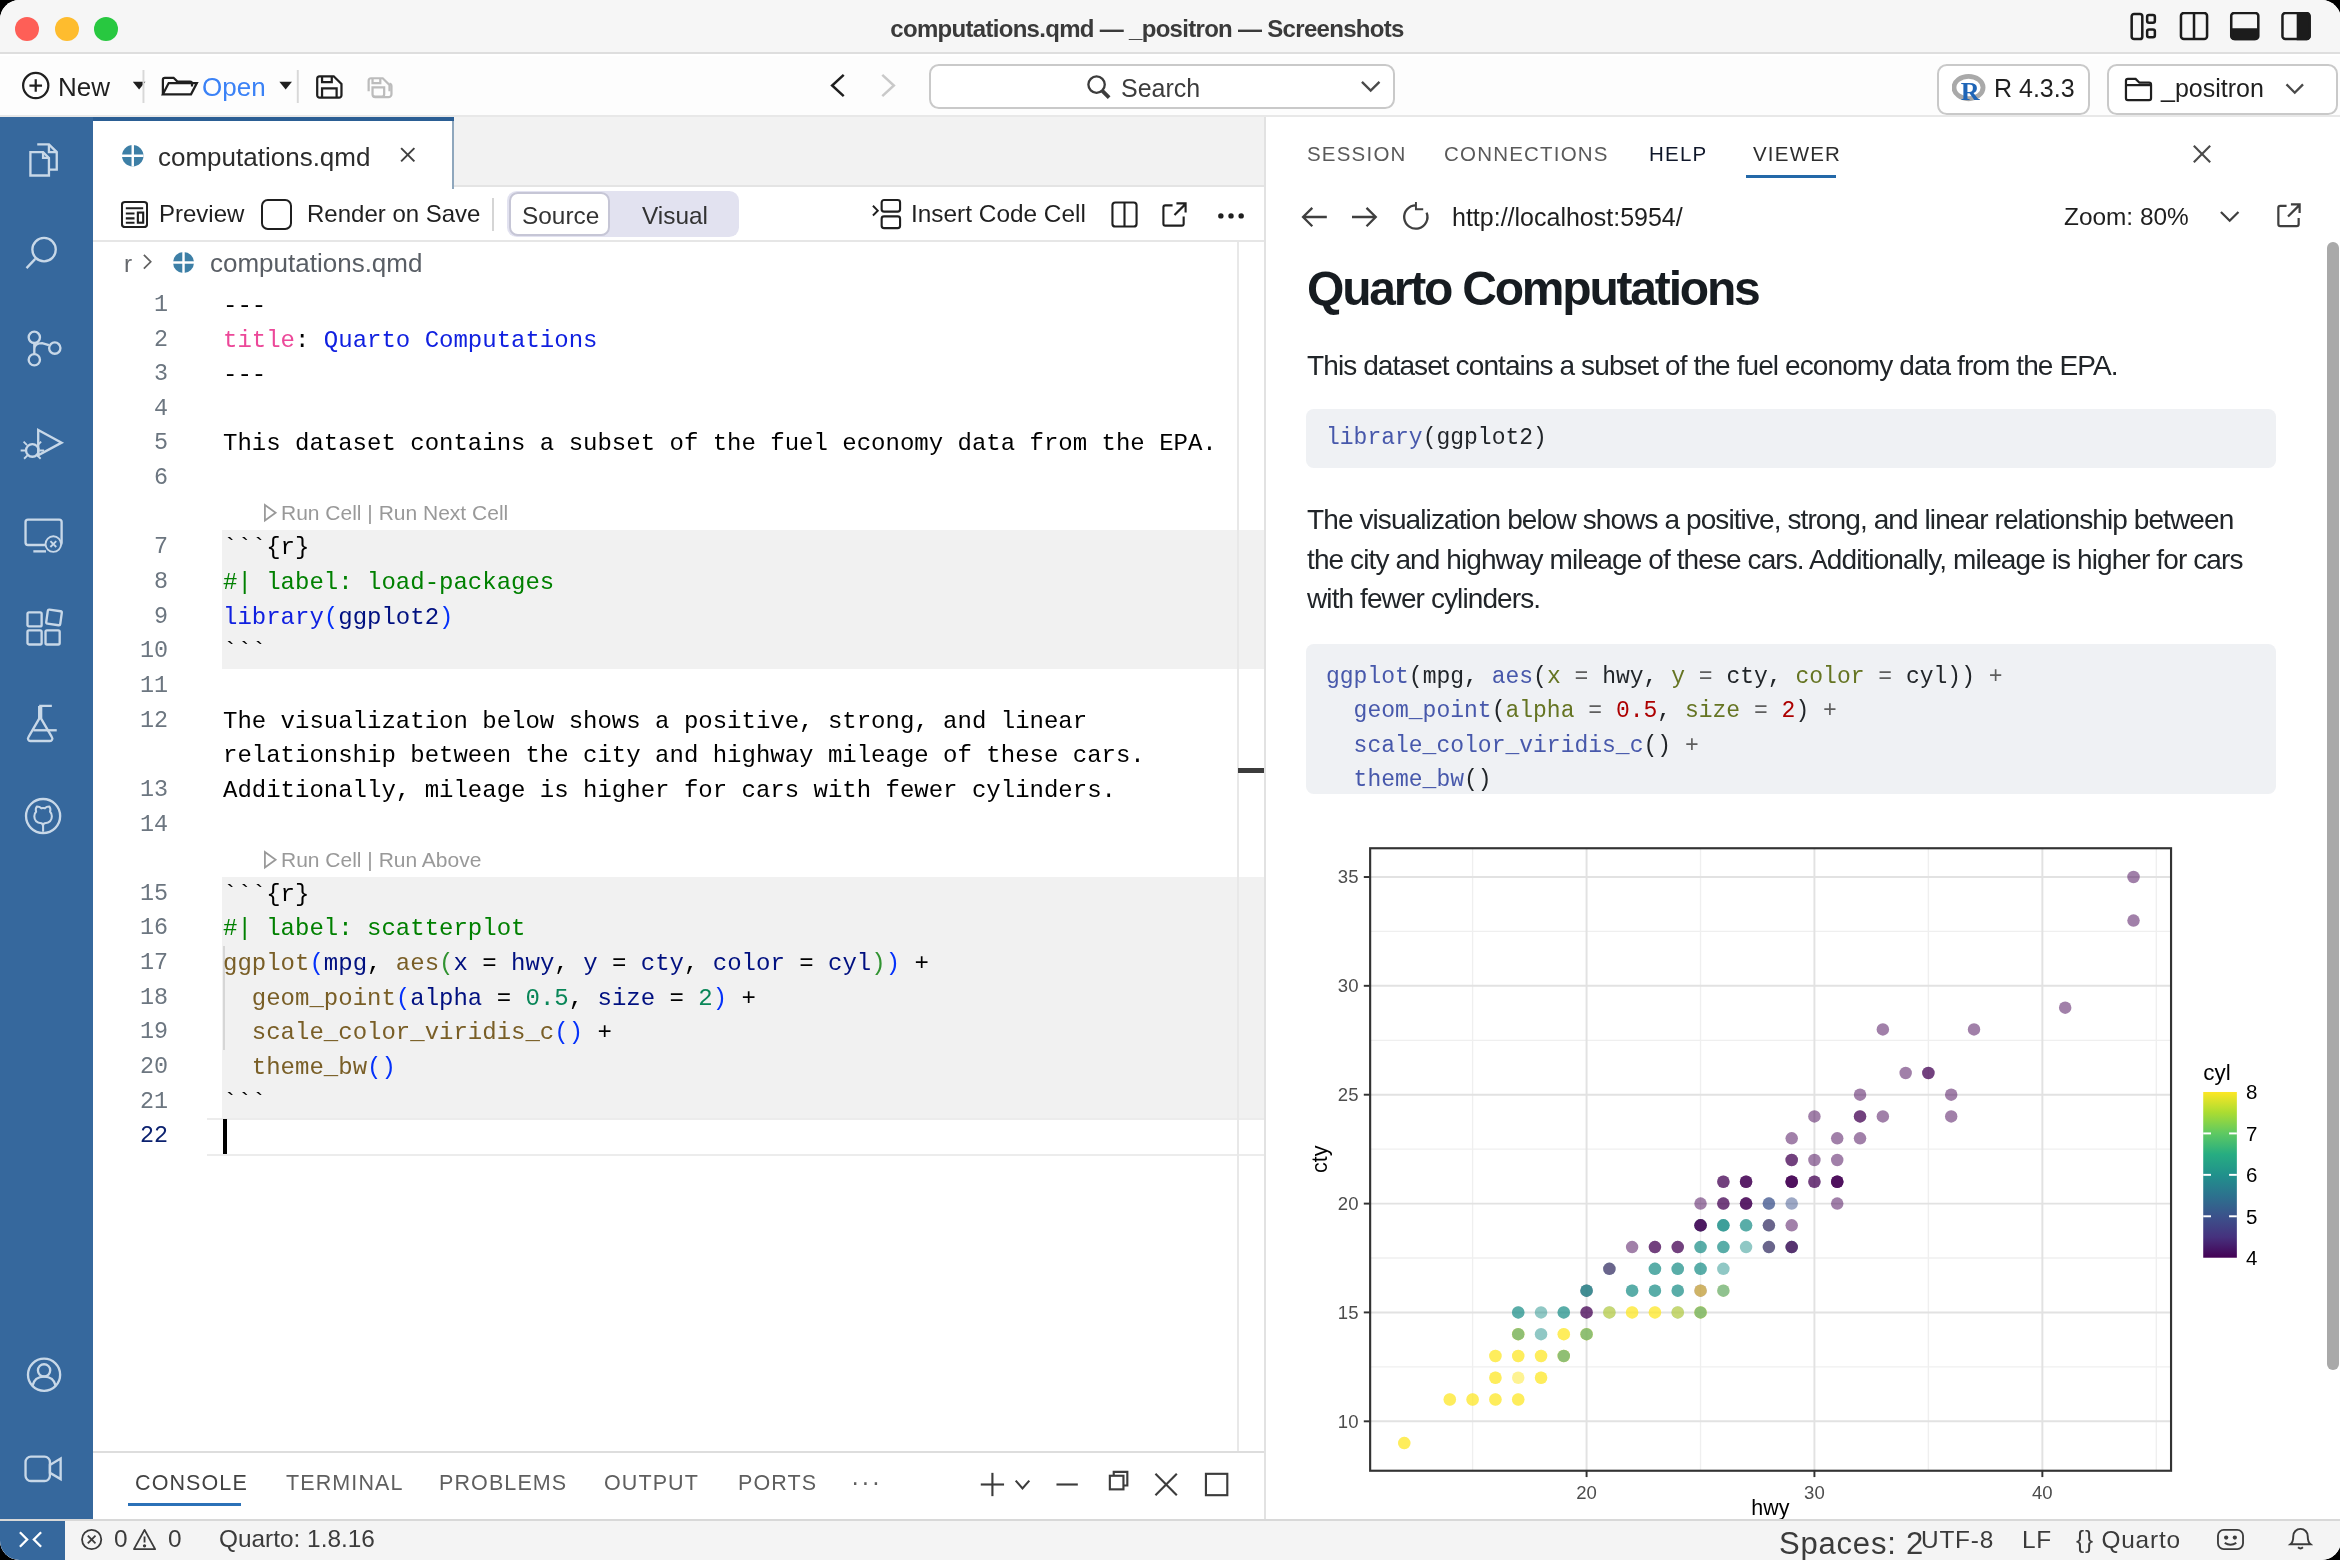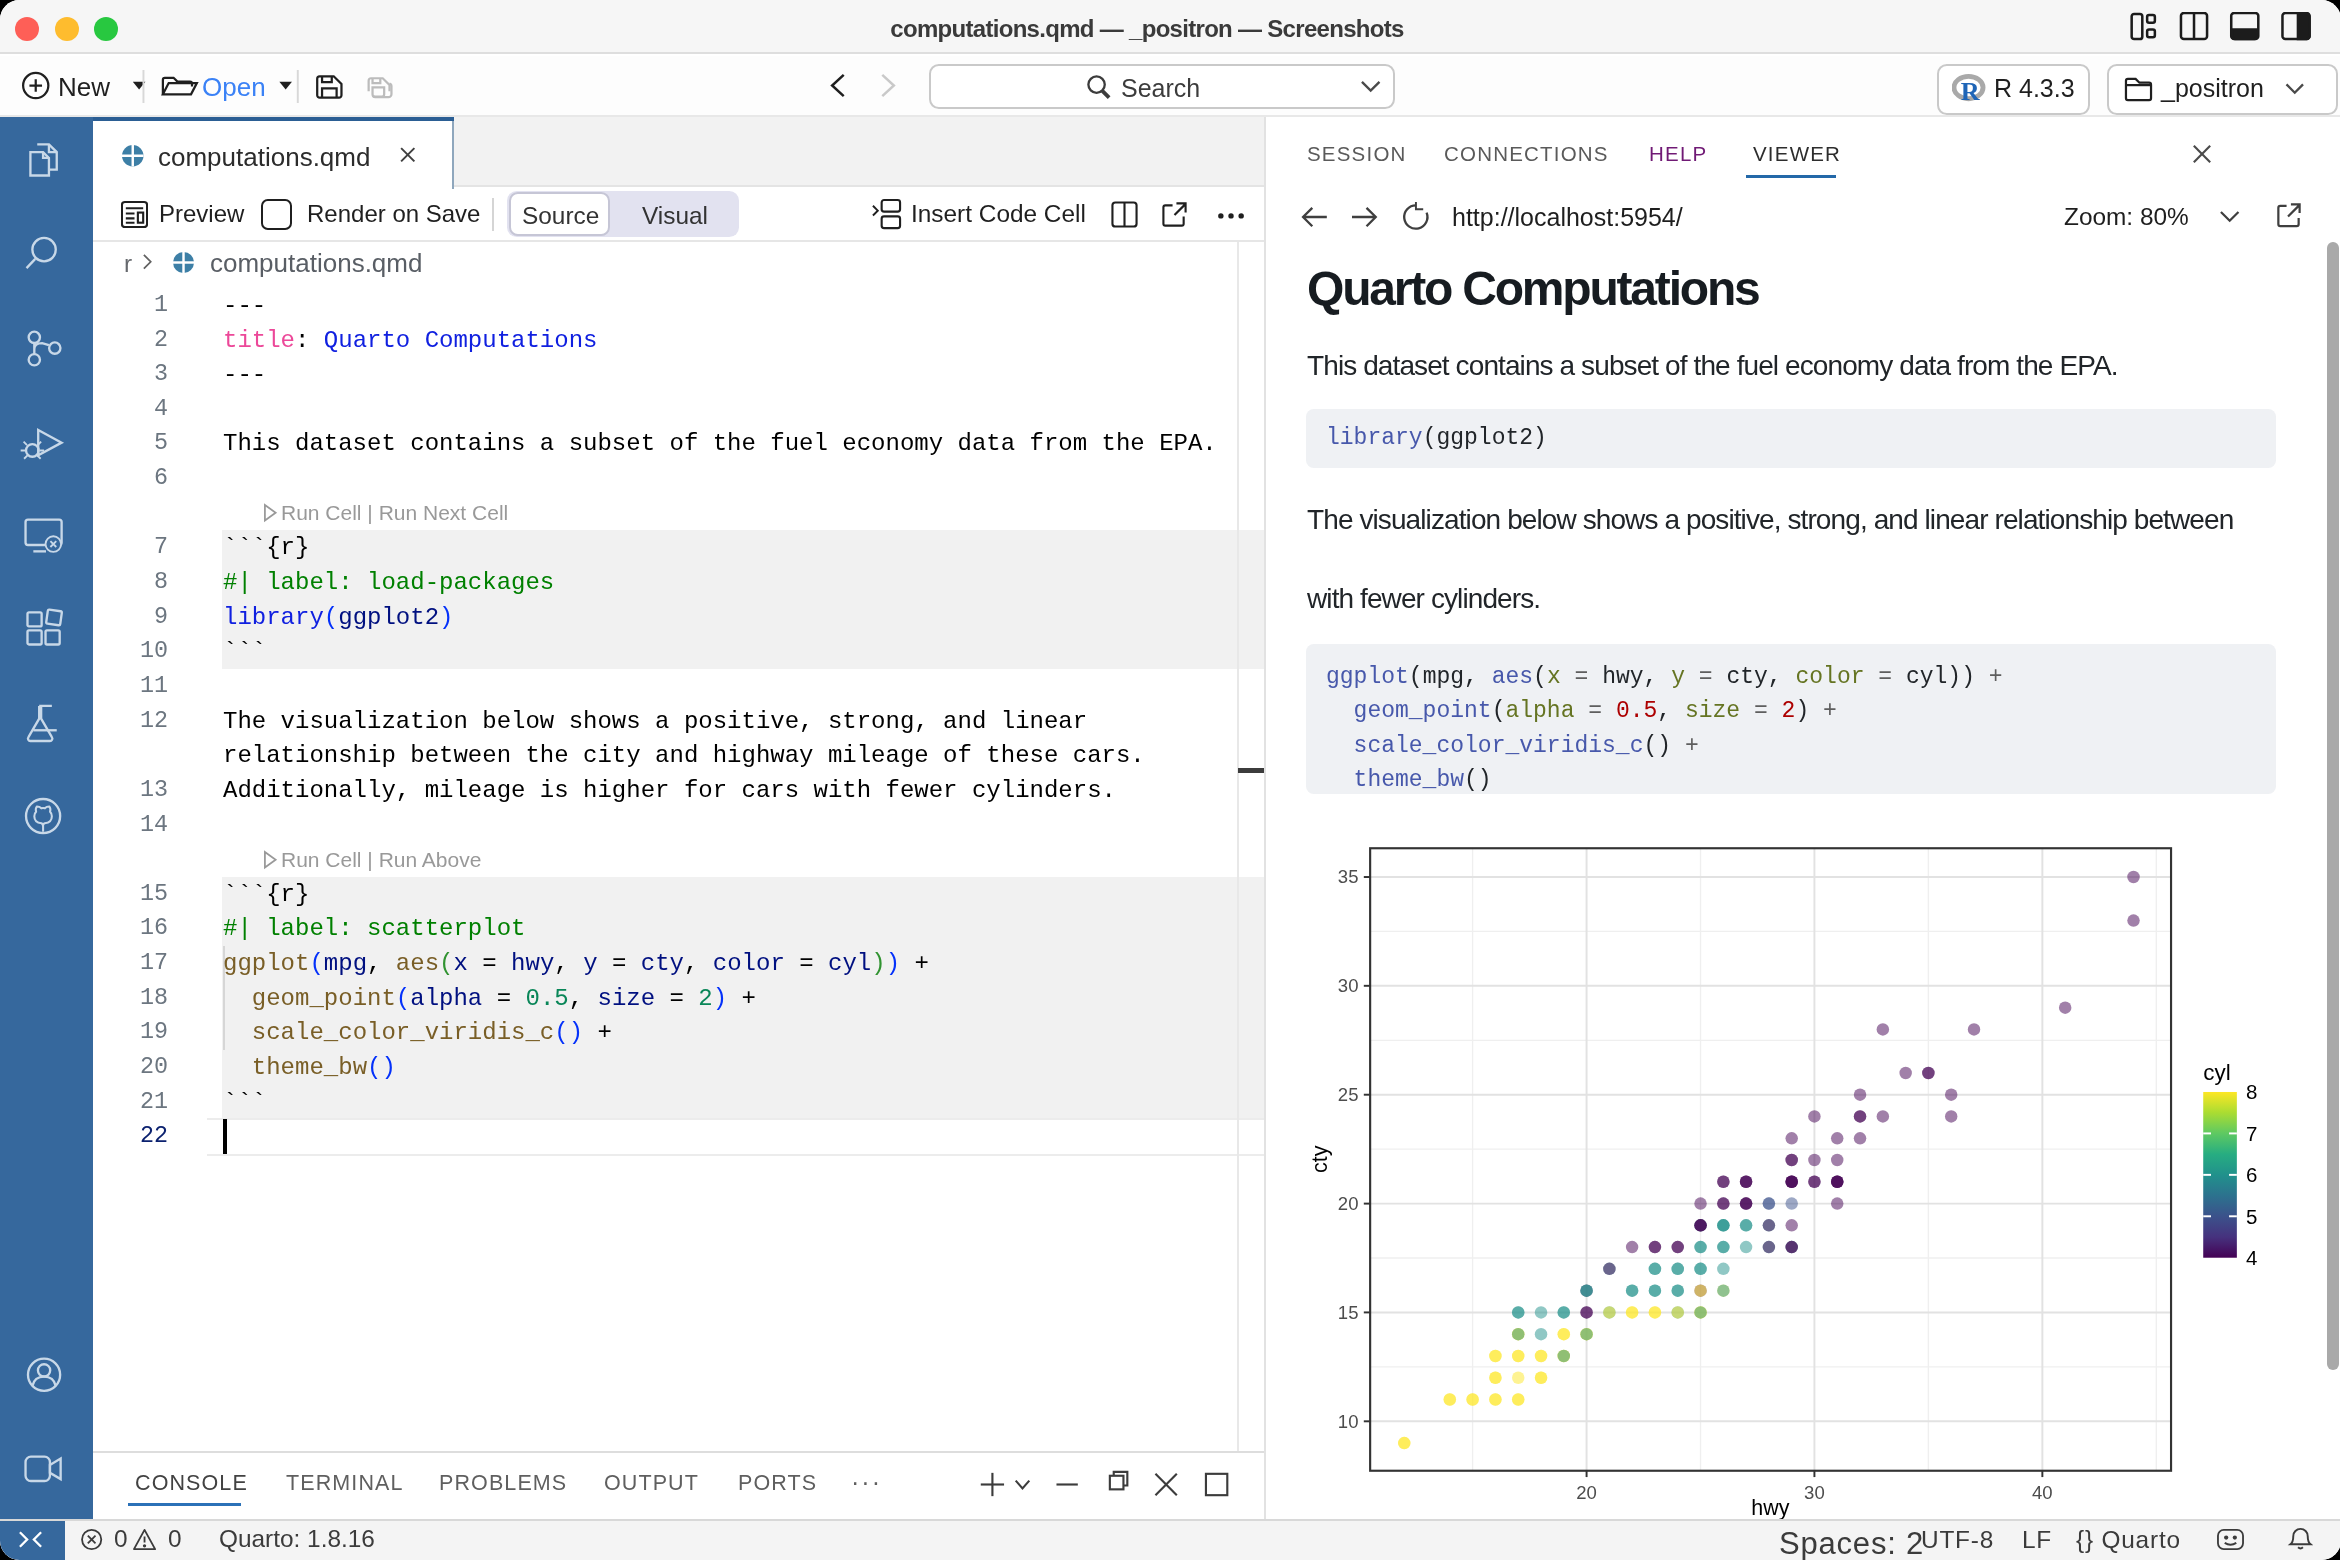--- a/index.html
+++ b/index.html
@@ -314,21 +314,21 @@
       <circle cx="19.5" cy="12" r="2.2" fill="#3b3b3b" stroke="none"></circle>
       <path d="M9 17.5 q6 4 12 0"></path>
     </svg>
 <svg class="abs" style="left:2287px;top:1525px" width="27" height="29" viewBox="0 0 28 30" fill="none" stroke="#3b3b3b" stroke-width="2">
 <path d="M14 4 a7.5 7.5 0 0 1 7.5 7.5 q0 6 3 8.5 h-21 q3 -2.5 3 -8.5 a7.5 7.5 0 0 1 7.5 -7.5 z"></path>
       <path d="M11.5 23 q2.5 2.5 5 0"></path>
     </svg>
 <div class="abs" style="left:1266px;top:117px;width:1075px;height:1402px;background:#fff"></div>
 <div class="abs" style="left:1307px;top:142px;font-size:20.5px;letter-spacing:1.2px;color:#5a5a5a">SESSION</div>
 <div class="abs" style="left:1444px;top:142px;font-size:20.5px;letter-spacing:1.2px;color:#5a5a5a">CONNECTIONS</div>
-<div class="abs" style="left:1649px;top:142px;font-size:20.5px;letter-spacing:1.2px;color:#701a75">HELP</div>
+<div class="abs" style="left:1649px;top:142px;font-size:20.5px;letter-spacing:1.2px;color:#0f172a">HELP</div>
 <div class="abs" style="left:1753px;top:142px;font-size:20.5px;letter-spacing:1.2px;color:#2d2d2d">VIEWER</div>
 <div class="abs" style="left:1746px;top:175px;width:90px;height:3.4px;background:#2368a8"></div>
 <svg class="abs" style="left:2189px;top:141px" width="26" height="26" viewBox="0 0 27 27" stroke="#4a4a4a" stroke-width="2.2">
 <line x1="5" y1="5" x2="22" y2="22"></line>
       <line x1="22" y1="5" x2="5" y2="22"></line>
     </svg>
 <svg class="abs" style="left:1299px;top:202px" width="137" height="31" viewBox="0 0 140 32" fill="none" stroke="#3f3f3f" stroke-width="2.4">
 <path d="M28 15.5 H4 M13 6 L3.5 15.5 L13 25"></path>
 <g transform="translate(52,0)">
         <path d="M2 15.5 H26 M17 6 L26.5 15.5 L17 25"></path>
@@ -346,20 +346,21 @@
 <svg class="abs" style="left:2274px;top:201px" width="29" height="29" viewBox="0 0 30 30" fill="none" stroke="#3f3f3f" stroke-width="2.3">
 <path d="M13 5 h-6.5 a2 2 0 0 0 -2 2 v17 a2 2 0 0 0 2 2 h17 a2 2 0 0 0 2 -2 v-6.5"></path>
 <path d="M17.5 3.5 h9 v9 M26 4.5 l-11.5 11.5"></path>
     </svg>
 <div class="abs" style="left:2327px;top:242px;width:11.7px;height:1128px;background:#a9a9a9;border-radius:5.9px"></div>
 <div class="abs" style="left:1307px;top:261px;font-size:48px;font-weight:bold;letter-spacing:-2.2px;color:#171c21">Quarto Computations</div>
 <div class="abs" style="left:1307px;top:350px;font-size:28px;color:#212529;letter-spacing:-0.9px">This dataset contains a subset of the fuel economy data from the EPA.</div>
 <div class="abs" style="left:1306px;top:409px;width:970px;height:59px;background:#eff1f4;border-radius:7.8px"></div>
 <div class="abs mono" style="left:1326px;top:425px;font-size:23px;white-space:pre"><span style="color:#4758ab">library</span><span style="color:#212529">(ggplot2)</span></div>
 <div class="abs" style="left:1307px;top:504px;font-size:28px;color:#212529;letter-spacing:-0.9px">The visualization below shows a positive, strong, and linear relationship between</div>
+<div class="abs" style="left:1307px;top:544px;font-size:28px;color:#212529;letter-spacing:-0.9px">the city and highway mileage of these cars. Additionally, mileage is higher for cars</div>
 <div class="abs" style="left:1307px;top:583px;font-size:28px;color:#212529;letter-spacing:-0.9px">with fewer cylinders.</div>
 <div class="abs" style="left:1306px;top:644px;width:970px;height:150px;background:#eff1f4;border-radius:7.8px"></div>
 <div class="abs mono" style="left:1326px;top:664px;font-size:23px;white-space:pre"><span style="color:#4758ab">ggplot</span><span style="color:#212529">(</span><span style="color:#212529">mpg</span><span style="color:#212529">,&nbsp;</span><span style="color:#4758ab">aes</span><span style="color:#212529">(</span><span style="color:#657422">x</span><span style="color:#212529">&nbsp;</span><span style="color:#5e5e5e">=</span><span style="color:#212529">&nbsp;</span><span style="color:#212529">hwy</span><span style="color:#212529">,&nbsp;</span><span style="color:#657422">y</span><span style="color:#212529">&nbsp;</span><span style="color:#5e5e5e">=</span><span style="color:#212529">&nbsp;</span><span style="color:#212529">cty</span><span style="color:#212529">,&nbsp;</span><span style="color:#657422">color</span><span style="color:#212529">&nbsp;</span><span style="color:#5e5e5e">=</span><span style="color:#212529">&nbsp;</span><span style="color:#212529">cyl</span><span style="color:#212529">))</span><span style="color:#212529">&nbsp;</span><span style="color:#5e5e5e">+</span></div>
 <div class="abs mono" style="left:1326px;top:698px;font-size:23px;white-space:pre"><span style="color:#212529">&nbsp;&nbsp;</span><span style="color:#4758ab">geom_point</span><span style="color:#212529">(</span><span style="color:#657422">alpha</span><span style="color:#212529">&nbsp;</span><span style="color:#5e5e5e">=</span><span style="color:#212529">&nbsp;</span><span style="color:#ad0000">0.5</span><span style="color:#212529">,&nbsp;</span><span style="color:#657422">size</span><span style="color:#212529">&nbsp;</span><span style="color:#5e5e5e">=</span><span style="color:#212529">&nbsp;</span><span style="color:#ad0000">2</span><span style="color:#212529">)</span><span style="color:#212529">&nbsp;</span><span style="color:#5e5e5e">+</span></div>
 <div class="abs mono" style="left:1326px;top:733px;font-size:23px;white-space:pre"><span style="color:#212529">&nbsp;&nbsp;</span><span style="color:#4758ab">scale_color_viridis_c</span><span style="color:#212529">()</span><span style="color:#212529">&nbsp;</span><span style="color:#5e5e5e">+</span></div>
 <div class="abs mono" style="left:1326px;top:767px;font-size:23px;white-space:pre"><span style="color:#212529">&nbsp;&nbsp;</span><span style="color:#4758ab">theme_bw</span><span style="color:#212529">()</span></div>
 <svg class="abs" style="left:1266px;top:819px" width="1075" height="700" viewBox="0 0 1102 718">
       <rect x="106.5" y="30" width="821.5" height="638.5" fill="#ffffff"></rect>
       <line x1="211.6" y1="30" x2="211.6" y2="668.5" stroke="#efefef" stroke-width="1.4"></line>
       <line x1="445.4" y1="30" x2="445.4" y2="668.5" stroke="#efefef" stroke-width="1.4"></line>

